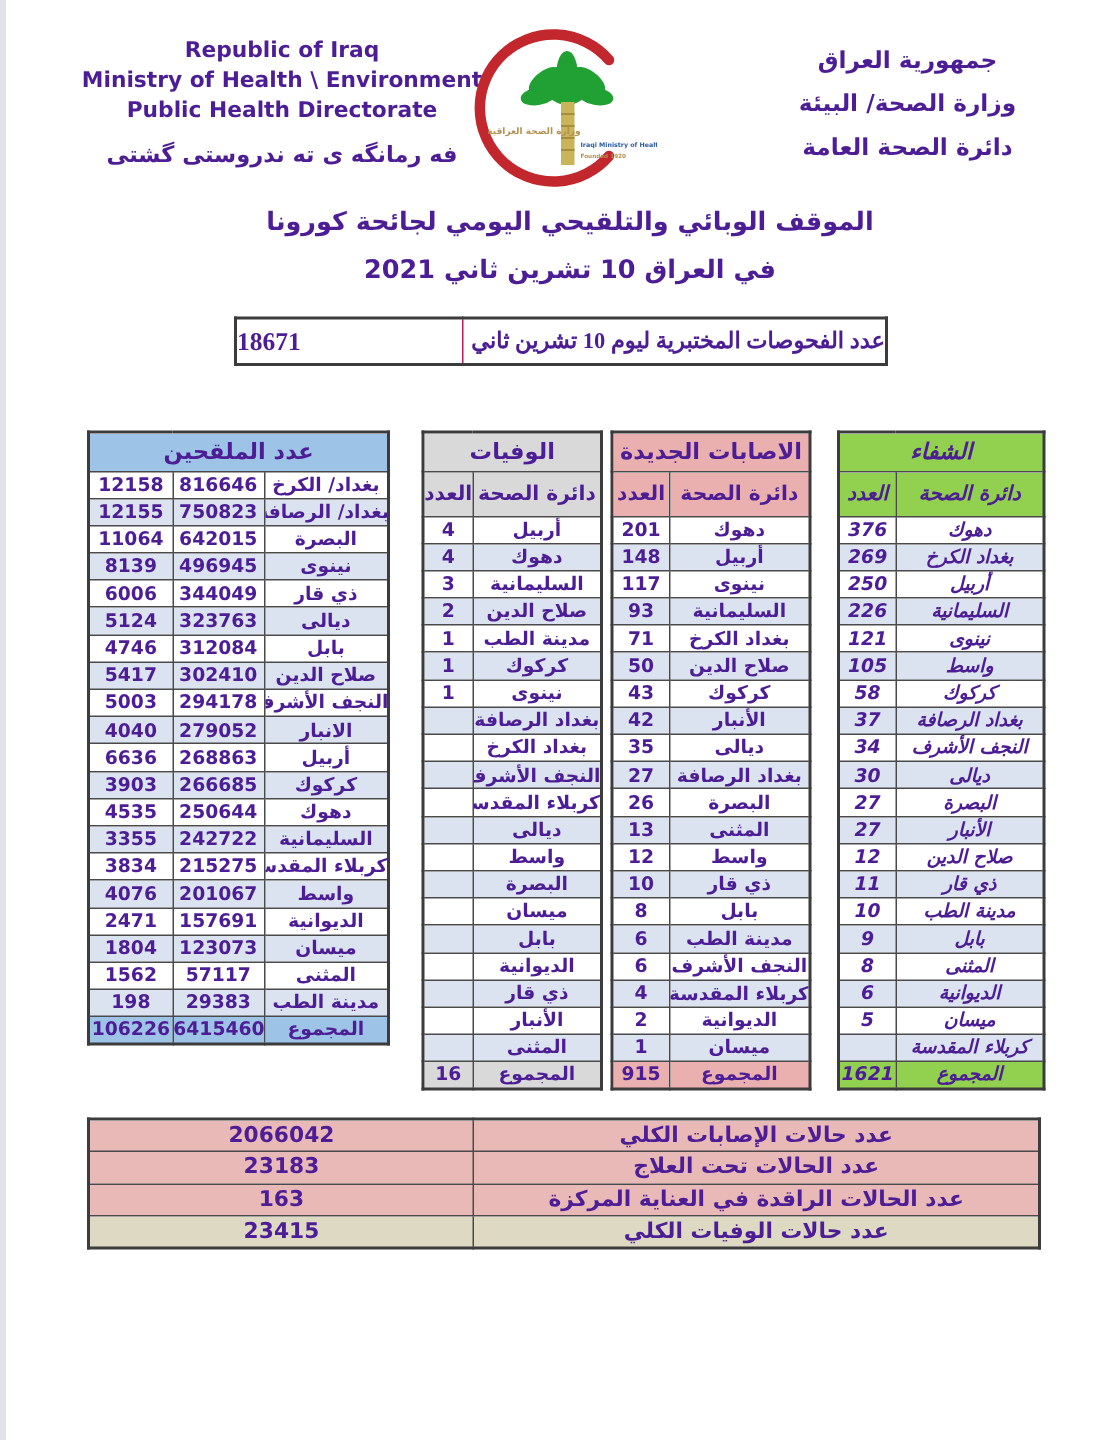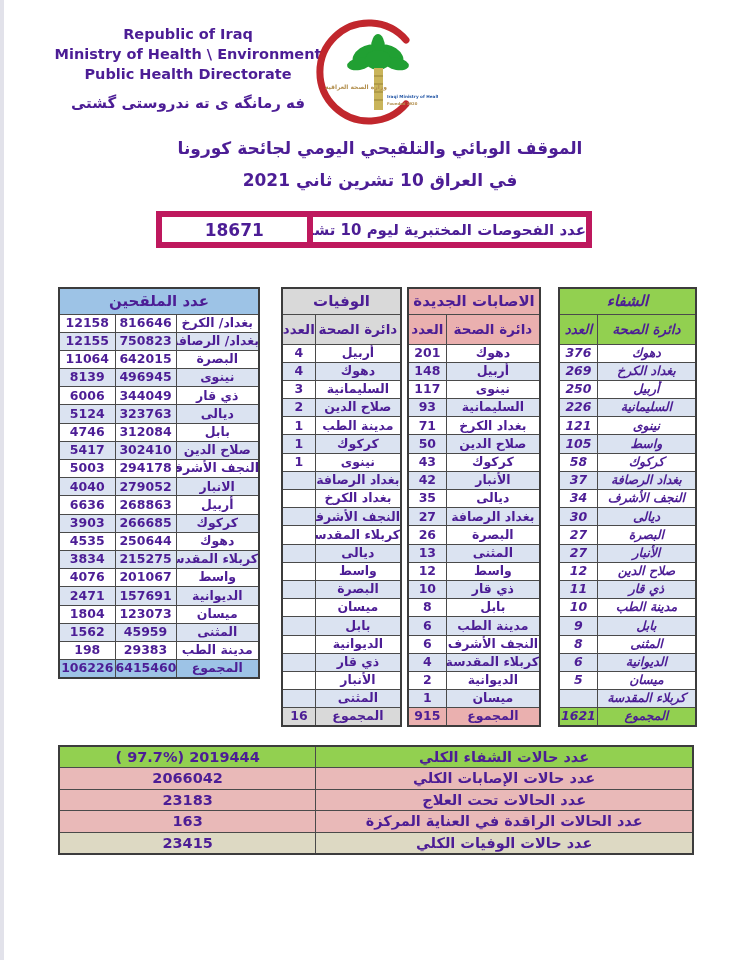--- a/index.html
+++ b/index.html
@@ -21,21 +21,21 @@
 
   
   #title { position:absolute; left:60px; top:132px; width:640px; text-align:center;
            font-size:17px; line-height:32px; direction:rtl; }
 
   table { border-collapse:collapse; table-layout:fixed; }
   td, th { overflow:hidden; white-space:nowrap; }
 
   
   #tests { position:absolute; left:156px; top:211px; width:436px; border:2px solid #3c3c3c; }
-  #tests td { border:6px solid #be185d; height:31px; text-align:center; vertical-align:middle; }
+  #tests td { border:1px solid #be185d; height:31px; vertical-align:middle;font-family:Liberation Serif, serif; }
   #tests .v { font-size:17px; }
   #tests .l { font-size:15px; direction:rtl; }
 
   
   .mini { position:absolute; top:287px; border:2px solid #3c3c3c; width:100%; }
   .mini th, .mini td { border:1px solid #4a4a4a; text-align:center; vertical-align:middle; padding:0; }
   .mini .tbl-title th { height:26px; font-size:15px; background:var(--hdr); direction:rtl; }
   .mini .tbl-head th { height:30px; font-size:13.5px; background:var(--hdr); direction:rtl; }
   .mini tbody td { height:18.2px; font-size:12.5px; line-height:1; }
   .mini tbody tr:nth-child(even) td { background:#dbe3f1; }
@@ -79,20 +79,25 @@
       <line x1="62" y1="66" x2="71" y2="66"></line>
         <line x1="62" y1="74" x2="71" y2="74"></line>
       <line x1="62" y1="82" x2="71" y2="82"></line>
         <line x1="62" y1="90" x2="71" y2="90"></line>
     </g>
     <text x="75" y="79" font-size="6" fill="#b3904f" direction="rtl">وزارة الصحة العراقية</text>
     <text x="75" y="88" font-size="4.2" fill="#2b5ca8">Iraqi Ministry of Health</text>
     <text x="75" y="95" font-size="3.8" fill="#b3904f">Founded 1920</text>
   </svg>
 
+  <div id="hdr-right">
+    <div>جمهورية العراق</div>
+    <div>وزارة الصحة/ البيئة</div>
+    <div>دائرة الصحة العامة</div>
+  </div>
 
   <div id="title">
     <div>الموقف الوبائي والتلقيحي اليومي لجائحة كورونا</div>
     <div>في العراق 10  تشرين ثاني 2021</div>
   </div>
 
   <table id="tests">
     <colgroup>
         <col style="width:35%">
         <col style="width:65%">
@@ -176,20 +181,25 @@
           <td dir="ltr">3903</td>
           <td dir="ltr">266685</td>
           <td dir="rtl">كركوك</td>
         </tr>
         <tr>
           <td dir="ltr">4535</td>
           <td dir="ltr">250644</td>
           <td dir="rtl">دهوك</td>
         </tr>
         <tr>
+          <td dir="ltr">3355</td>
+          <td dir="ltr">242722</td>
+          <td dir="rtl">السليمانية</td>
+        </tr>
+        <tr>
           <td dir="ltr">3834</td>
           <td dir="ltr">215275</td>
           <td dir="rtl">كربلاء المقدسة</td>
         </tr>
         <tr>
           <td dir="ltr">4076</td>
           <td dir="ltr">201067</td>
           <td dir="rtl">واسط</td>
         </tr>
         <tr>
@@ -197,21 +207,21 @@
           <td dir="ltr">157691</td>
           <td dir="rtl">الديوانية</td>
         </tr>
         <tr>
           <td dir="ltr">1804</td>
           <td dir="ltr">123073</td>
           <td dir="rtl">ميسان</td>
         </tr>
         <tr>
           <td dir="ltr">1562</td>
-          <td dir="ltr">45959</td>
+          <td dir="ltr">57117</td>
           <td dir="rtl">المثنى</td>
         </tr>
         <tr>
           <td dir="ltr">198</td>
           <td dir="ltr">29383</td>
           <td dir="rtl">مدينة الطب</td>
         </tr>
         <tr class="total-row">
           <td dir="ltr">106226</td>
           <td dir="ltr">6415460</td>
@@ -525,24 +535,20 @@
         </tr>
       </tbody>
   </table>
 
   <table id="summary" class="summary">
     <colgroup>
         <col style="width:40.5%">
         <col>
       </colgroup>
     <tbody>
-        <tr style="background: rgb(146, 208, 80);">
-      <td class="s-val" dir="ltr">( 97.7%)  2019444</td>
-      <td class="s-label">عدد حالات الشفاء الكلي</td>
-    </tr>
     <tr style="background: rgb(233, 185, 184);">
       <td class="s-val">2066042</td>
       <td class="s-label">عدد حالات الإصابات الكلي</td>
     </tr>
     <tr style="background: rgb(233, 185, 184);">
       <td class="s-val">23183</td>
       <td class="s-label">عدد الحالات تحت العلاج</td>
     </tr>
     <tr style="background: rgb(233, 185, 184);">
       <td class="s-val">163</td>

